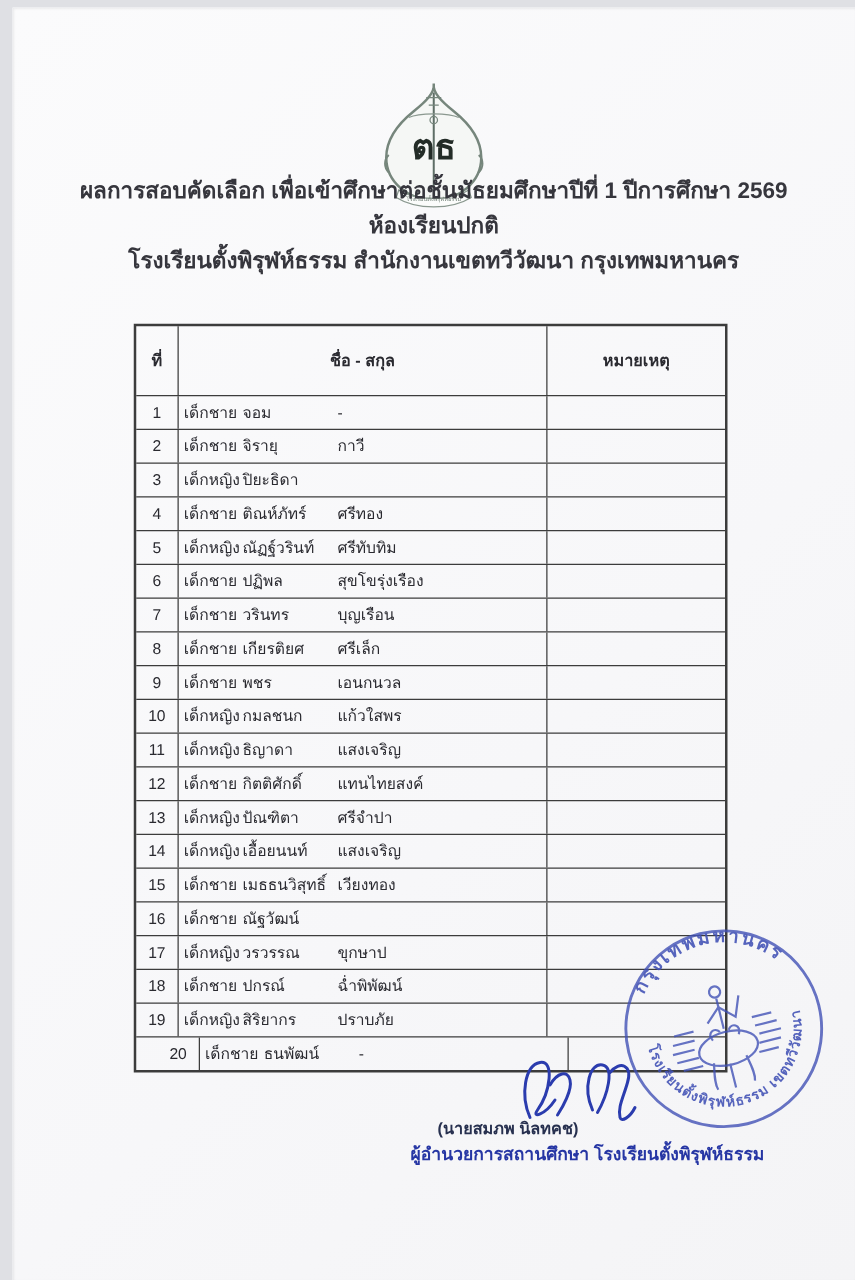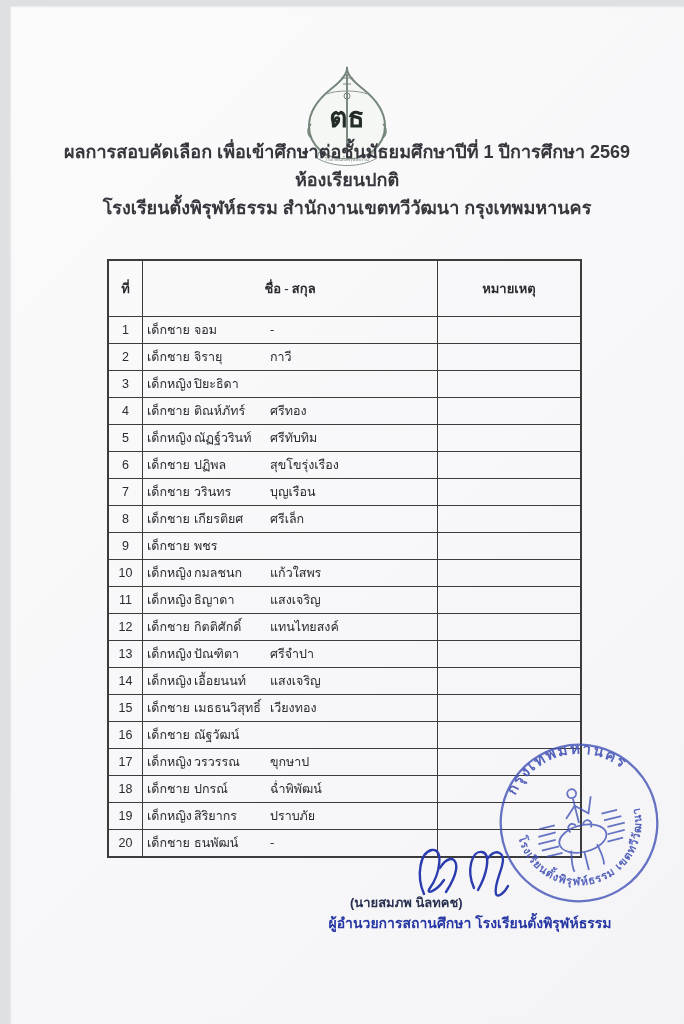--- a/index.html
+++ b/index.html
@@ -16,26 +16,26 @@
   }
   
   .emblem{position:absolute;left:287px;top:58px;width:100px;height:108px;}
   
   .titles{position:absolute;left:0;top:132px;width:674px;text-align:center;
           color:#36363d;font-weight:600;font-size:18px;line-height:28px;}
   
   .tbl{position:absolute;left:97px;top:253px;width:471px;
        border:2px solid #3c3c3c;background:transparent;color:#2a2a30;}
   .tr{display:flex;border-bottom:1px solid #3c3c3c;height:26px;font-size:12.5px;}
-  .tr:last-child{border-bottom:none;}
+  .tr:last-child{border-bottom:none;margin-left:17px;}
   .tr.head{height:55px;font-size:13px;font-weight:600;border-bottom:1.5px solid #3c3c3c;}
   .c-no{width:33px;flex:none;border-right:1.5px solid #3c3c3c;
         display:flex;align-items:center;justify-content:center;}
   .c-name{width:294px;flex:none;border-right:1.5px solid #3c3c3c;
-        display:flex;align-items:center;font-family:Liberation Serif, serif;}
+        display:flex;align-items:center;}
   .c-name.center{justify-content:center;}
   .c-remark{flex:1;display:flex;align-items:center;justify-content:center;}
   .prefix{width:47px;flex:none;padding-left:4px;}
   .first{width:76px;flex:none;}
   .last{flex:1;}
   
   .sig-mark{position:absolute;left:400px;top:838px;width:120px;height:58px;}
   .signer-name{position:absolute;left:340px;top:886px;width:240px;text-align:left;
                font-size:13px;font-weight:600;color:#27304f;}
   .signer-title{position:absolute;left:300px;top:906px;width:320px;text-align:center;
@@ -151,20 +151,21 @@
         <span class="last">ศรีเล็ก</span>
       </div>
       <div class="c-remark"></div>
     </div>
 
     <div class="tr">
       <div class="c-no">9</div>
       <div class="c-name">
         <span class="prefix">เด็กชาย</span>
         <span class="first">พชร</span>
+        <span class="last">เอนกนวล</span>
       </div>
       <div class="c-remark"></div>
     </div>
 
     <div class="tr">
       <div class="c-no">10</div>
       <div class="c-name">
         <span class="prefix">เด็กหญิง</span>
         <span class="first">กมลชนก</span>
         <span class="last">แก้วใสพร</span>

